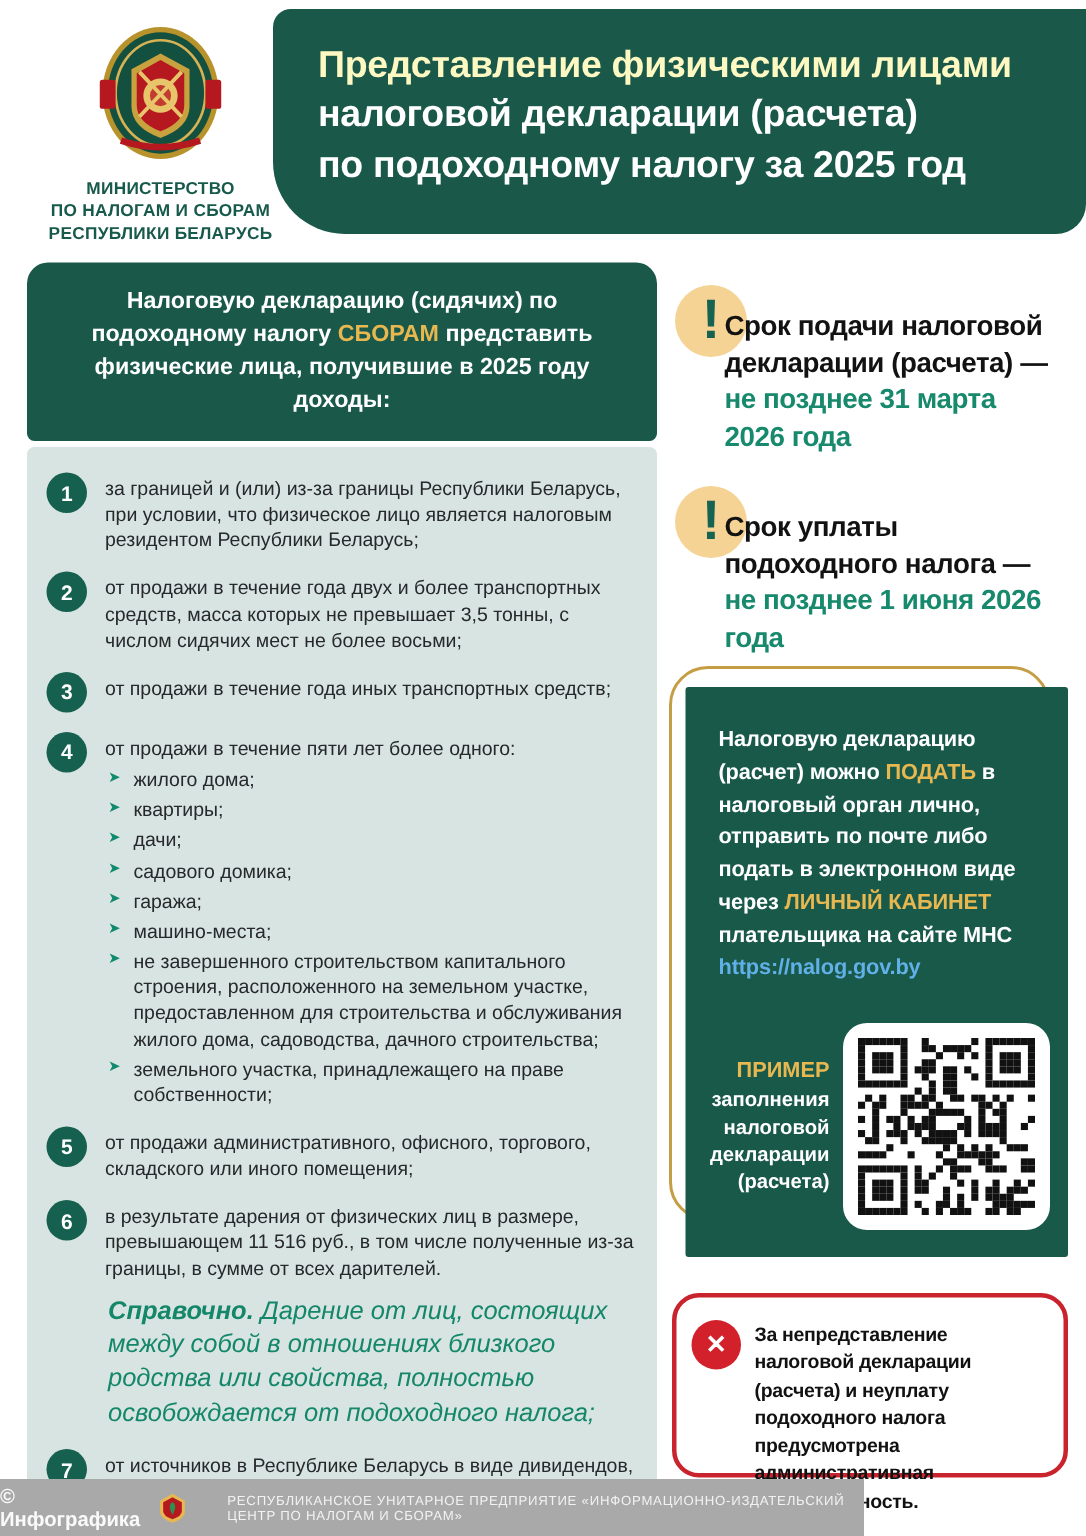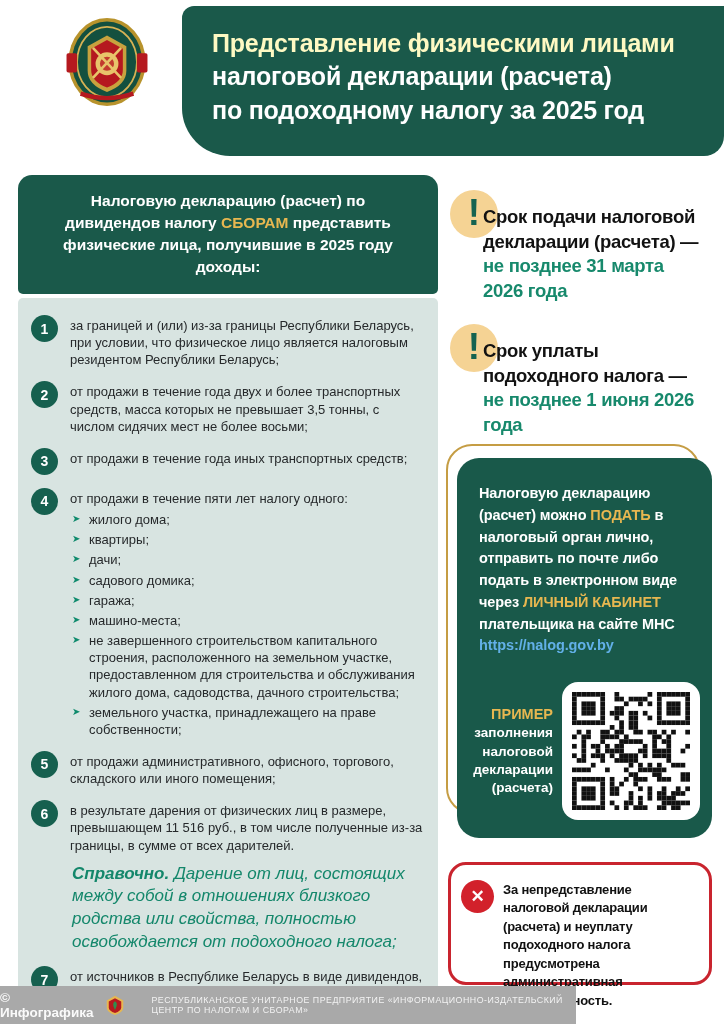--- a/index.html
+++ b/index.html
@@ -37,21 +37,21 @@
   .deadline-2{top:324px;}
   .alert-circle{position:absolute; left:0; top:0; width:48px; height:48px; border-radius:50%; background:#f5d394; z-index:0;}
   .alert-circle::before{content:"!"; position:absolute; left:0; right:0; top:2px; text-align:center;
     color:#156350; font-size:37px; font-weight:bold; font-family:"Liberation Sans", sans-serif;}
   .deadline-text{position:relative; z-index:1; margin-left:33px; padding-top:15px; font-size:18.5px;
     font-weight:bold; color:#121212; line-height:1.33; letter-spacing:-0.3px;}
   .deadline-text .teal{color:#17896c;}
 
   
   .info-frame{position:absolute; left:446px; top:444px; width:250px; height:366px; border:2px solid #c59d44; border-radius:26px; z-index:0;}
-  .info-box{position:absolute; left:457px; top:458px; width:255px; height:380px; background:#19594a; border-radius:22px;
+  .info-box{position:absolute; left:457px; top:458px; width:255px; height:380px; background:#19594a; border-radius:2px;
     box-sizing:border-box; padding:25px 18px 20px 22px; z-index:1;}
   .info-text{color:#ffffff; font-size:14.5px; font-weight:bold; line-height:1.5; letter-spacing:-0.1px;}
   .info-text .gold{color:#e7b750;}
   .info-text .link{color:#62b0e8; text-decoration:none;}
   .qr-row{position:absolute; left:20px; right:12px; bottom:18px; display:flex; align-items:center; gap:9px; justify-content:flex-end;}
   .qr-label{flex:1; text-align:right; color:#ffffff; font-size:13.5px; font-weight:bold; line-height:1.35;}
   .qr-label .gold{color:#e7b750; font-size:14.5px;}
   .qr-box{width:138px; height:138px; background:#ffffff; border-radius:16px; box-sizing:border-box; padding:10px; flex-shrink:0;}
   .qr-box svg{width:118px; height:118px; display:block;}
   .qr-box svg rect{fill:#111;}
@@ -82,31 +82,34 @@
       <ellipse cx="50" cy="52" rx="34" ry="40" fill="none" stroke="#d7b254" stroke-width="2"></ellipse>
       <rect x="4" y="42" width="12" height="22" rx="2" fill="#b5191f"></rect>
       <rect x="84" y="42" width="12" height="22" rx="2" fill="#b5191f"></rect>
       <path d="M50 22 L72 34 L72 62 Q72 78 50 86 Q28 78 28 62 L28 34 Z" fill="#c8a23e"></path>
       <path d="M50 27 L68 37 L68 61 Q68 74 50 81 Q32 74 32 61 L32 37 Z" fill="#b5191f"></path>
       <circle cx="50" cy="54" r="13" fill="#e8c46a"></circle>
       <circle cx="50" cy="54" r="8" fill="#c23b2e"></circle>
       <path d="M34 36 L66 70 M66 36 L34 70" stroke="#e8c46a" stroke-width="3"></path>
       <path d="M20 88 Q50 98 80 88" stroke="#b5191f" stroke-width="5" fill="none"></path>
     </svg>
+    <div class="ministry-caption">МИНИСТЕРСТВО
+ПО НАЛОГАМ И СБОРАМ
+РЕСПУБЛИКИ БЕЛАРУСЬ</div>
   </div>
 
   <div class="title-block">
     <div class="title-line title-gold">Представление физическими лицами</div>
     <div class="title-line title-white">налоговой декларации (расчета)</div>
     <div class="title-line title-white">по подоходному налогу за 2025 год</div>
   </div>
 
   <div class="left-col">
     <div class="obligation-header">
-      <span>Налоговую декларацию (расчет) по дивидендов налогу </span><span class="gold">СБОРАМ</span><span> представить физические лица, получившие в 2025 году доходы:</span>
+      <span>Налоговую декларацию (сидячих) по подоходному налогу </span><span class="gold">СБОРАМ</span><span> представить физические лица, получившие в 2025 году доходы:</span>
     </div>
 
     <div class="list-panel">
 
       <div class="income-item">
         <div class="num-circle">1</div>
         <div class="item-text">за границей и (или) из-за границы Республики Беларусь, при условии, что физическое лицо является налоговым резидентом Республики Беларусь;</div>
       </div>
 
       <div class="income-item">
@@ -115,21 +118,21 @@
       </div>
 
       <div class="income-item">
         <div class="num-circle">3</div>
         <div class="item-text">от продажи в течение года иных транспортных средств;</div>
       </div>
 
       <div class="income-item">
         <div class="num-circle">4</div>
         <div class="item-text">
-          <span>от продажи в течение пяти лет налогу одного:</span>
+          <span>от продажи в течение пяти лет более одного:</span>
           <ul class="sub-list">
             <li><span class="arrow">➤</span><span>жилого дома;</span></li>
             <li><span class="arrow">➤</span><span>квартиры;</span></li>
             <li><span class="arrow">➤</span><span>дачи;</span></li>
             <li><span class="arrow">➤</span><span>садового домика;</span></li>
             <li><span class="arrow">➤</span><span>гаража;</span></li>
             <li><span class="arrow">➤</span><span>машино-места;</span></li>
             <li><span class="arrow">➤</span><span>не завершенного строительством капитального строения, расположенного на земельном участке, предоставленном для строительства и обслуживания жилого дома, садоводства, дачного строительства;</span></li>
             <li><span class="arrow">➤</span><span>земельного участка, принадлежащего на праве собственности;</span></li>
           </ul>

